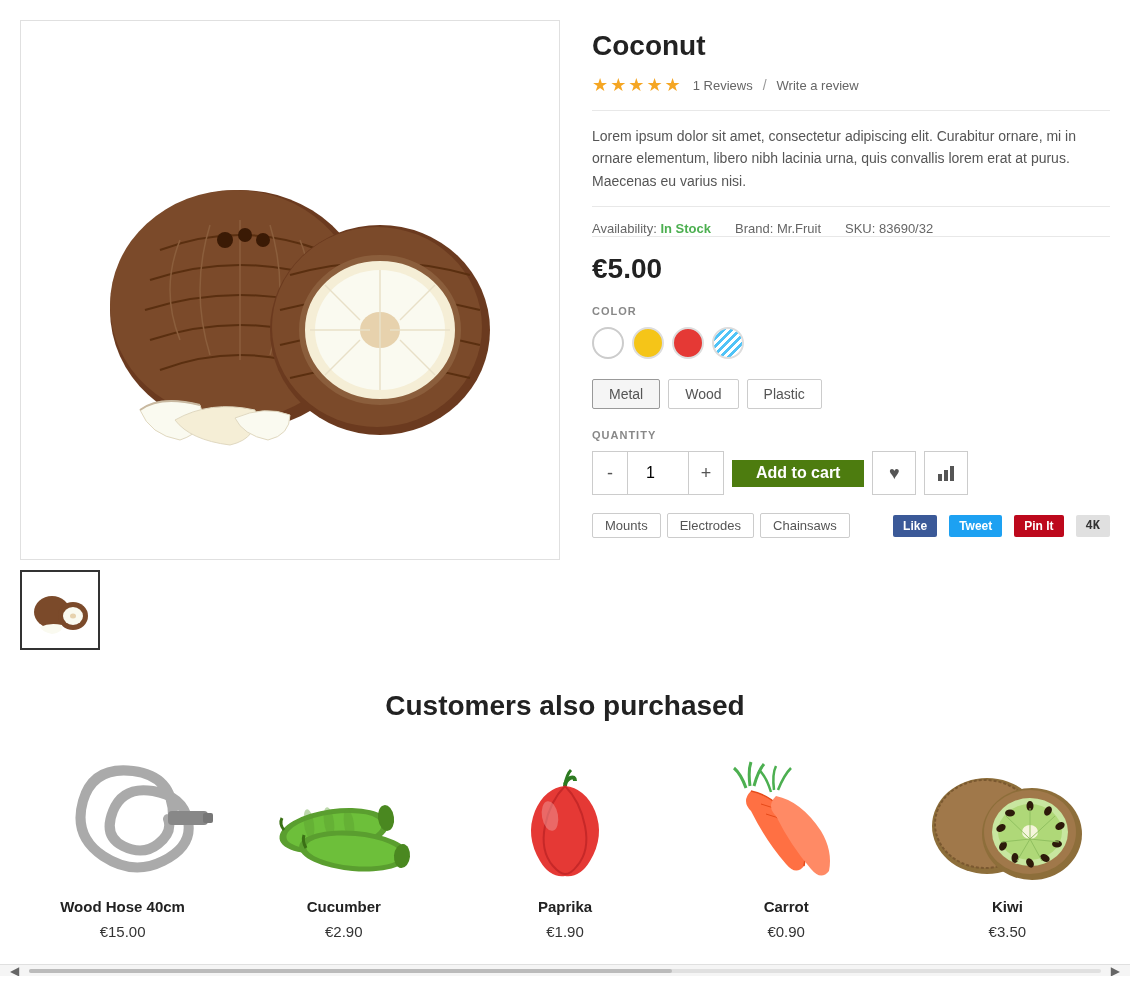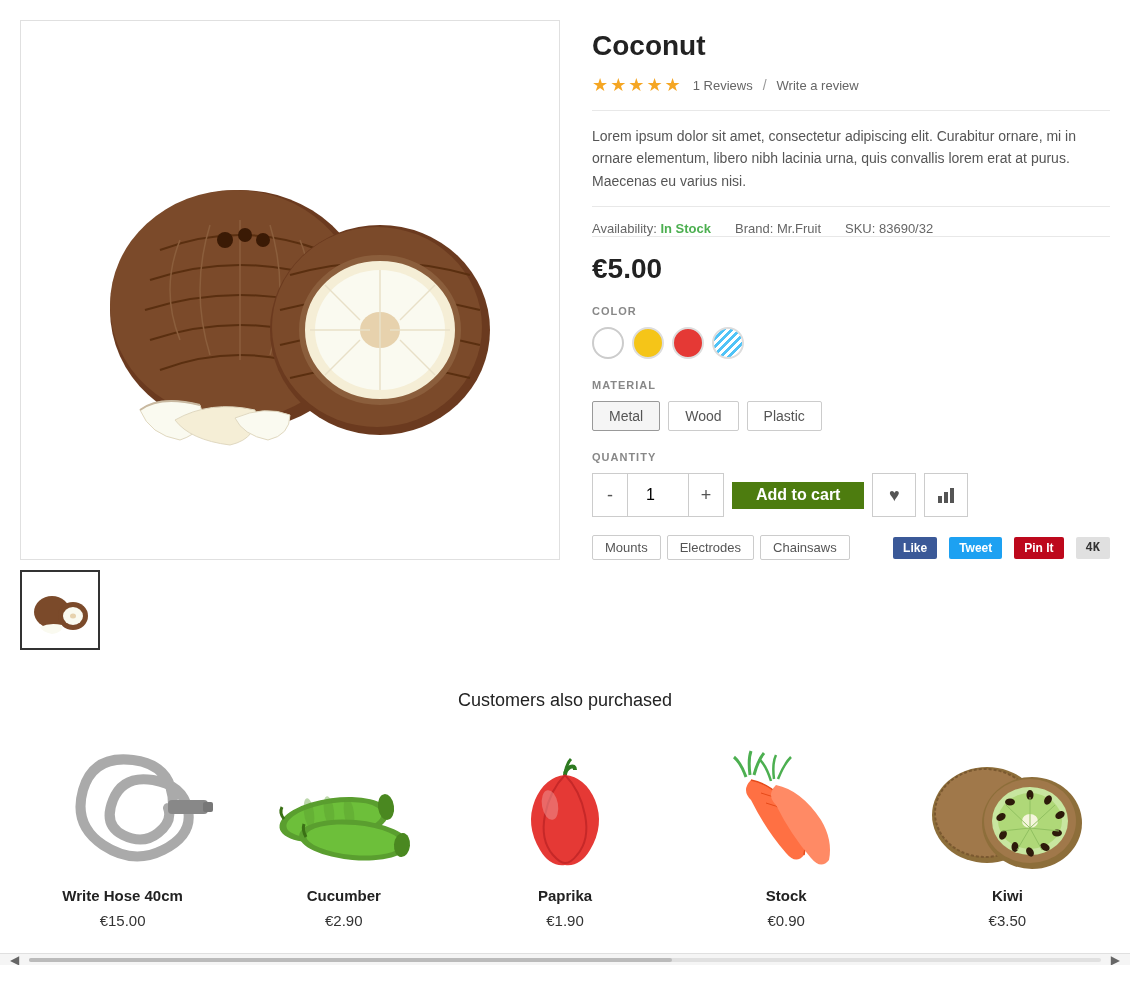--- a/index.html
+++ b/index.html
@@ -289,22 +289,22 @@
     .social-btn.pinit { background: #bd081c; }
     .social-btn.count { background: #e0e0e0; color: #333; font-family: Liberation Mono, monospace; }
 
     
     .also-purchased {
       padding: 20px 20px 0;
     }
 
     .section-title {
       text-align: center;
-      font-size: 18px;
-      font-weight: normal;
+      font-size: 28px;
+      font-weight: bold;
       color: #222;
       margin-bottom: 24px;
     }
 
     .products-grid {
       display: grid;
       grid-template-columns: repeat(5, 1fr);
       gap: 16px;
     }
 
@@ -480,21 +480,20 @@
       <div class="option-label">COLOR</div>
       <div class="color-swatches">
         <div class="color-swatch white"></div>
         <div class="color-swatch yellow"></div>
         <div class="color-swatch red"></div>
         <div class="color-swatch blue-striped"></div>
       </div>
     </div>
 
     <div class="material-section">
-      <div class="option-label">MATERIAL</div>
       <div class="material-options">
         <button class="material-btn selected">Metal</button>
         <button class="material-btn">Wood</button>
         <button class="material-btn">Plastic</button>
       </div>
     </div>
 
     <div class="quantity-section">
       <div class="option-label">QUANTITY</div>
       <div class="action-row">
@@ -537,21 +536,21 @@
     <div class="product-card">
       <div class="product-card-image">
         <svg viewBox="0 0 180 140" xmlns="http://www.w3.org/2000/svg" width="180" height="140">
 
           <path d="M140,70 Q140,30 100,25 Q60,20 50,55 Q40,90 70,110 Q100,130 130,115 Q160,100 155,75 Q150,50 120,45 Q90,40 80,65 Q70,90 90,100 Q110,110 125,98 Q140,86 135,73" stroke="#aaa" stroke-width="10" fill="none" stroke-linecap="round"></path>
 
           <rect x="135" y="65" width="40" height="14" rx="4" fill="#888"></rect>
           <rect x="170" y="67" width="10" height="10" rx="2" fill="#777"></rect>
         </svg>
       </div>
-      <div class="product-card-name">Write Hose 40cm</div>
+      <div class="product-card-name">Wood Hose 40cm</div>
       <div class="product-card-price">€15.00</div>
     </div>
 
     <div class="product-card">
       <div class="product-card-image">
         <svg viewBox="0 0 180 140" xmlns="http://www.w3.org/2000/svg" width="180" height="140">
 
           <ellipse cx="80" cy="85" rx="55" ry="22" fill="#5a9e2f" transform="rotate(-8 80 85)"></ellipse>
           <ellipse cx="80" cy="85" rx="48" ry="17" fill="#6dbf3a" transform="rotate(-8 80 85)"></ellipse>
 
@@ -606,21 +605,21 @@
           <path d="M50,42 Q45,28 38,22" stroke="#4CAF50" stroke-width="3" fill="none"></path>
           <path d="M54,40 Q52,24 55,16" stroke="#4CAF50" stroke-width="3" fill="none"></path>
           <path d="M58,40 Q62,25 68,18" stroke="#4CAF50" stroke-width="3" fill="none"></path>
 
           <path d="M80,50 Q105,55 125,85 Q137,105 133,125 Q125,135 115,123 Q95,100 80,70 Q70,60 80,50Z" fill="#ff8a65"></path>
           <path d="M75,46 Q70,30 63,24" stroke="#4CAF50" stroke-width="2.5" fill="none"></path>
           <path d="M78,44 Q76,28 80,20" stroke="#4CAF50" stroke-width="2.5" fill="none"></path>
           <path d="M82,44 Q88,29 95,22" stroke="#4CAF50" stroke-width="2.5" fill="none"></path>
         </svg>
       </div>
-      <div class="product-card-name">Stock</div>
+      <div class="product-card-name">Carrot</div>
       <div class="product-card-price">€0.90</div>
     </div>
 
     <div class="product-card">
       <div class="product-card-image">
         <svg viewBox="0 0 180 140" xmlns="http://www.w3.org/2000/svg" width="180" height="140">
 
           <ellipse cx="70" cy="80" rx="55" ry="48" fill="#8D6E3A"></ellipse>
           <ellipse cx="68" cy="78" rx="50" ry="44" fill="#A0784A"></ellipse>
 

